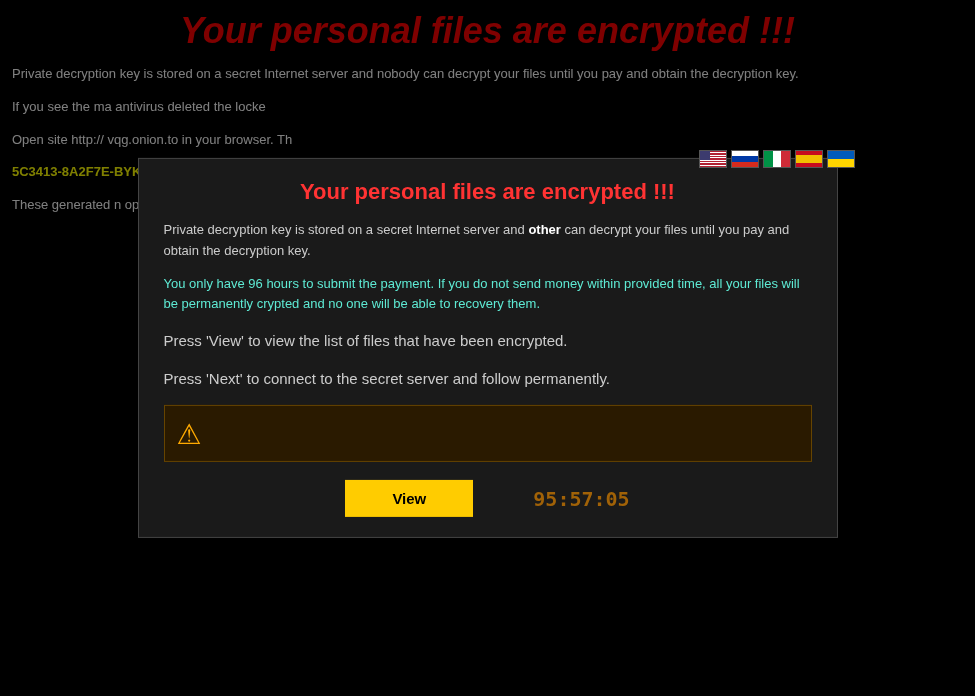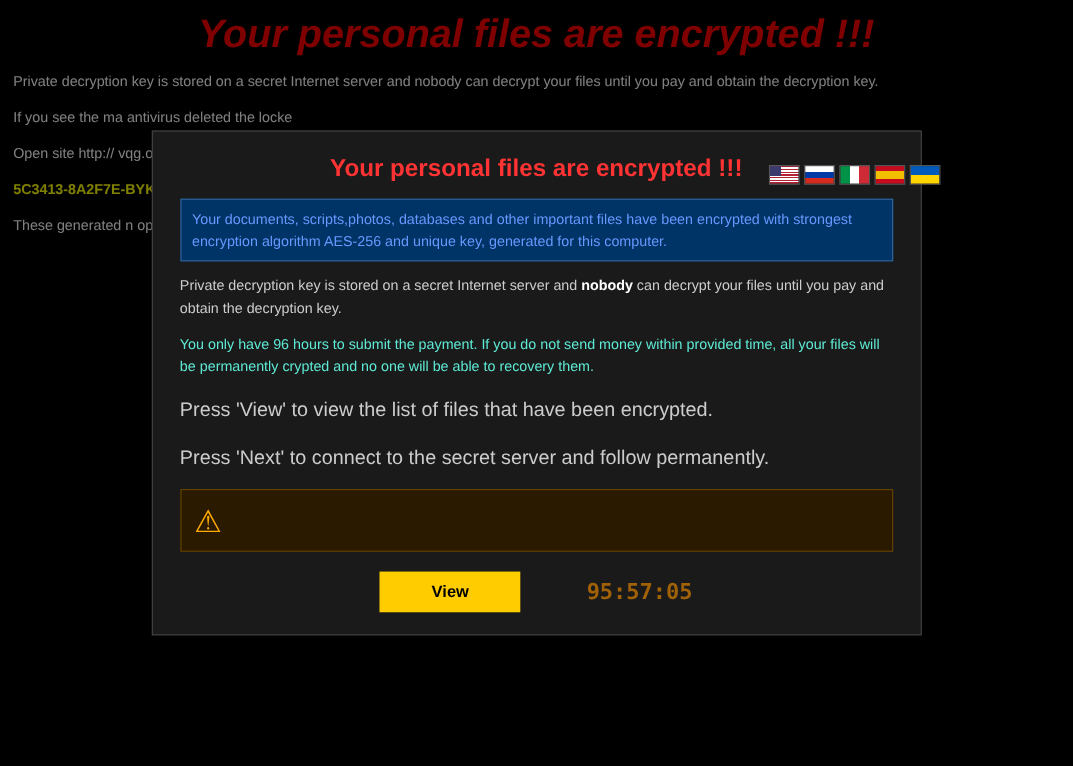--- a/index.html
+++ b/index.html
@@ -101,21 +101,21 @@
 
     .modal-red-text {
       color: #5eead4;
       font-size: 13px;
       margin-bottom: 14px;
       line-height: 1.6;
     }
 
     .modal-press-text {
       color: #ccc;
-      font-size: 18px;
+      font-size: 15px;
       margin-bottom: 14px;
       line-height: 1.6;
     }
 
     .warning-box {
       background: #2a1a00;
       border: 1px solid #664400;
       padding: 10px 12px;
       display: flex;
       align-items: flex-start;
@@ -261,26 +261,23 @@
   <div class="flag flag-it"></div>
   <div class="flag flag-es"></div>
   <div class="flag flag-ua"></div>
 </div>
 
 <div class="overlay"></div>
 
 <div class="modal">
   <h2 class="modal-title">Your personal files are encrypted !!!</h2>
 
-  <div class="modal-highlighted">
-    <span>Your documents, scripts,photos, databases and other important files have been encrypted with strongest encryption algorithm AES-256 and unique key, generated for this computer.</span>
-  </div>
 
   <p class="modal-text">
-    Private decryption key is stored on a secret Internet server and <strong>nobody</strong> can decrypt your files until you pay and obtain the decryption key.
+    Private decryption key is stored on a secret Internet server and <strong>other</strong> can decrypt your files until you pay and obtain the decryption key.
   </p>
 
   <p class="modal-red-text">You only have 96 hours to submit the payment. If you do not send money within provided time, all your files will be permanently crypted and no one will be able to recovery them.</p>
 
   <p class="modal-press-text">Press 'View' to view the list of files that have been encrypted.</p>
   <p class="modal-press-text">Press 'Next' to connect to the secret server and follow permanently.</p>
 
   <div class="warning-box">
     <span class="warning-icon">⚠</span>
   </div>

